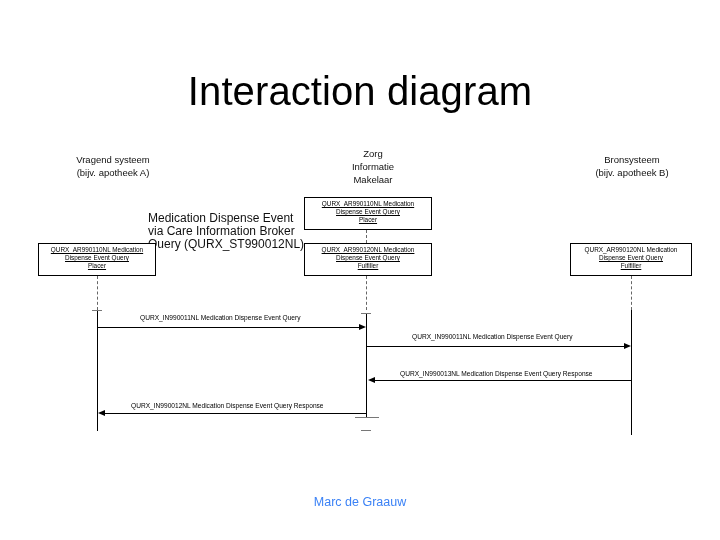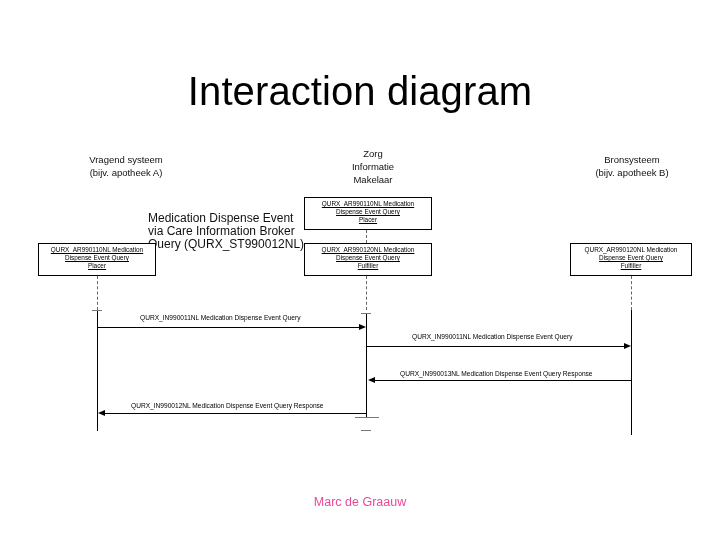--- a/index.html
+++ b/index.html
@@ -114,32 +114,32 @@
 
   
   #footer {
     position: absolute;
     left: 0;
     top: 494px;
     width: 720px;
     text-align: center;
     font-size: 12.5px;
     line-height: 17px;
-    color: #ec4899;
+    color: #3b82f6;
   }
   #footer .f-line { display: block; }
 </style>
 </head>
 <body>
 
 <h1 id="slide-title">Interaction diagram</h1>
 
 <div id="diagram">
 
-  <div class="actor-label" style="left:46px; top:153px; width:160px;">Vragend systeem
+  <div class="actor-label" style="left:33px; top:153px; width:160px;">Vragend systeem
 (bijv. apotheek A)</div>
 
   <div class="actor-label" style="left:552px; top:153px; width:160px;">Bronsysteem
 (bijv. apotheek B)</div>
 
   <div class="actor-label" style="left:308px; top:147px; width:130px;">Zorg
 Informatie
 Makelaar</div>
 
   <div class="note-text" style="left:148px; top:212px; width:168px;">Medication Dispense Event

